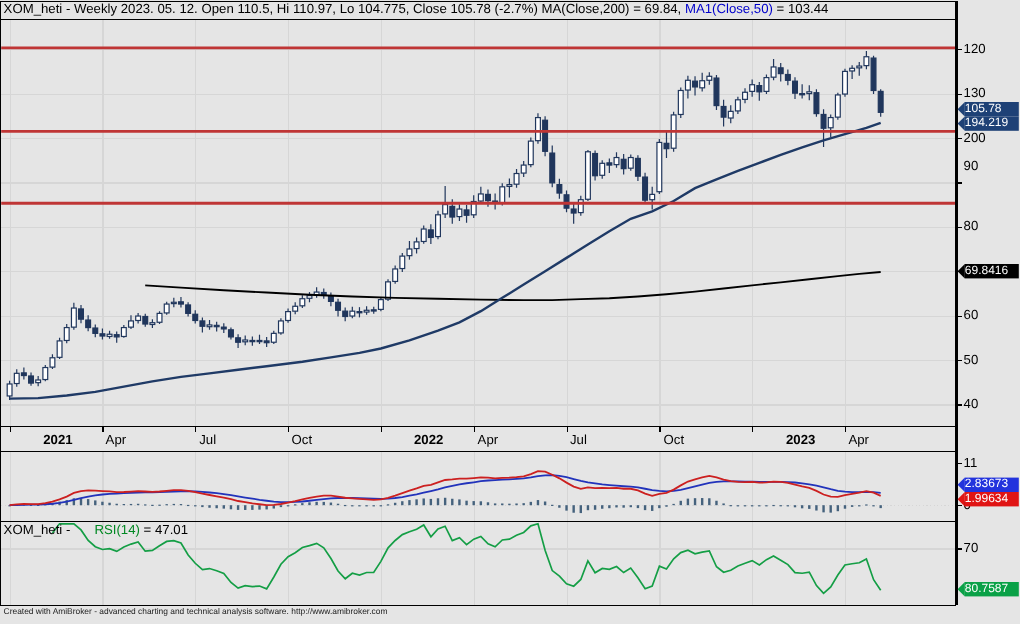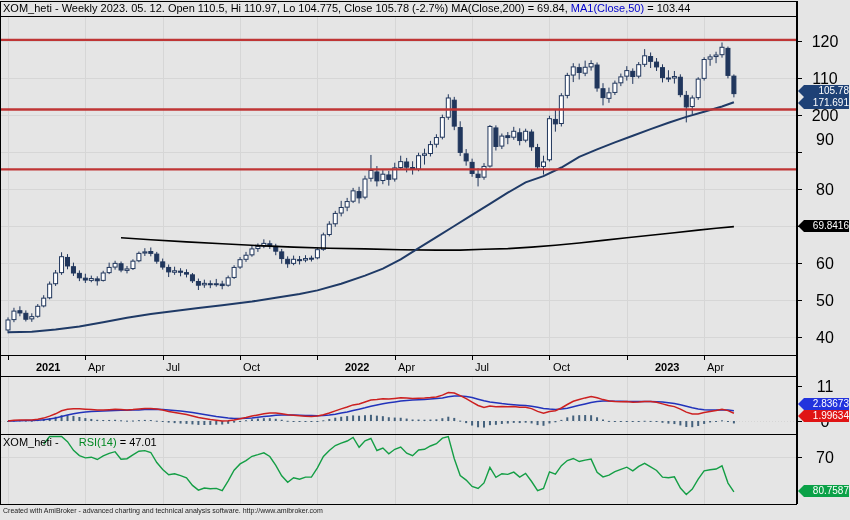--- a/index.html
+++ b/index.html
@@ -1,25 +1,25 @@
 <!DOCTYPE html>
 <html><head>
 <meta charset="utf-8">
 <style>
   html,body{margin:0;padding:0;background:#fff;}
   #app{position:relative;width:850px;height:520px;background:#e5e5e5;overflow:hidden;
        font-family:Liberation Sans, sans-serif;-webkit-font-smoothing:antialiased;}
   #chart-svg{position:absolute;left:0;top:0;}
   .ttl{position:absolute;left:3px;height:13px;line-height:13px;font-size:11px;color:#000;white-space:nowrap;}
   .seg-blue{color:#0000cc;} .seg-red{color:#cc0000;} .seg-green{color:#008822;padding-left:17px;}
-  .ylab{position:absolute;width:44px;right:3px;text-align:center;font-size:16px;height:13px;line-height:13px;color:#000;}
+  .ylab{position:absolute;width:44px;right:3px;text-align:left;font-size:11px;height:13px;line-height:13px;color:#000;}
   .xlab{position:absolute;top:361px;font-size:11px;color:#000;height:13px;line-height:13px;}
   .xlab.year{font-weight:bold;margin-left:25px;}
   .badge{position:absolute;left:804px;width:45px;height:12px;line-height:12px;font-size:10px;
-         color:#fff;text-align:right;}
+         color:#fff;text-align:left;}
   .badge::before{content:"";position:absolute;left:-6px;top:0;width:0;height:0;
          border-top:6px solid transparent;border-bottom:6px solid transparent;border-right:6px solid #000;}
   .b-navy{background:#1e4176;} .b-navy::before{border-right-color:#1e4176;}
   .b-black{background:#000;}  .b-black::before{border-right-color:#000;}
   .b-blue{background:#2233dd;} .b-blue::before{border-right-color:#2233dd;}
   .b-red{background:#e01414;}  .b-red::before{border-right-color:#e01414;}
   .b-green{background:#0aa147;} .b-green::before{border-right-color:#0aa147;}
   .footer{position:absolute;left:3px;top:507px;font-size:7px;color:#222;letter-spacing:0;}
   .hitbox{position:absolute;background:transparent;}
 </style>
@@ -502,21 +502,21 @@
   <div class="hitbox" style="left:0;top:16px;width:797px;height:339px;"></div>
   <div class="hitbox" style="left:0;top:355px;width:797px;height:21px;"></div>
   <div class="hitbox" style="left:0;top:376px;width:797px;height:58px;"></div>
   <div class="hitbox" style="left:0;top:434px;width:797px;height:70px;"></div>
   <div class="hitbox" style="left:797px;top:16px;width:53px;height:488px;"></div>
 
   <div class="ttl" style="top:2px;"><span>XOM_heti - Weekly 2023. 05. 12. Open 110.5, Hi 110.97, Lo 104.775, Close 105.78 (-2.7%) MA(Close,200) = 69.84, </span><span class="seg-blue">MA1(Close,50)</span><span> = 103.44</span></div>
   <div class="ttl" style="top:436px;"><span>XOM_heti - </span><span class="seg-green">RSI(14)</span><span> = 47.01</span></div>
 
   <div class="ylab" style="top:35px;">120</div>
-  <div class="ylab" style="top:72px;">110</div>
+  <div class="ylab" style="top:72px;">130</div>
   <div class="ylab" style="top:109px;">200</div>
   <div class="ylab" style="top:133px;">90</div>
   <div class="ylab" style="top:183px;">80</div>
   <div class="ylab" style="top:257px;">60</div>
   <div class="ylab" style="top:294px;">50</div>
   <div class="ylab" style="top:331px;">40</div>
   <div class="ylab" style="top:380px;">11</div>
   <div class="ylab" style="top:415px;">0</div>
   <div class="ylab" style="top:451px;">70</div>
 
@@ -525,20 +525,20 @@
   <div class="xlab" style="left:166px;">Jul</div>
   <div class="xlab" style="left:243px;">Oct</div>
   <div class="xlab year" style="left:320px;">2022</div>
   <div class="xlab" style="left:398px;">Apr</div>
   <div class="xlab" style="left:475px;">Jul</div>
   <div class="xlab" style="left:553px;">Oct</div>
   <div class="xlab year" style="left:630px;">2023</div>
   <div class="xlab" style="left:707px;">Apr</div>
 
   <div class="badge b-navy" style="top:85px;">105.78</div>
-  <div class="badge b-navy" style="top:97px;">171.691</div>
+  <div class="badge b-navy" style="top:97px;">194.219</div>
   <div class="badge b-black" style="top:220px;">69.8416</div>
   <div class="badge b-blue" style="top:398px;">2.83673</div>
   <div class="badge b-red" style="top:410px;">1.99634</div>
   <div class="badge b-green" style="top:485px;">80.7587</div>
 
   <div class="footer">Created with AmiBroker - advanced charting and technical analysis software. http://www.amibroker.com</div>
 </div>
 
 </body></html>

